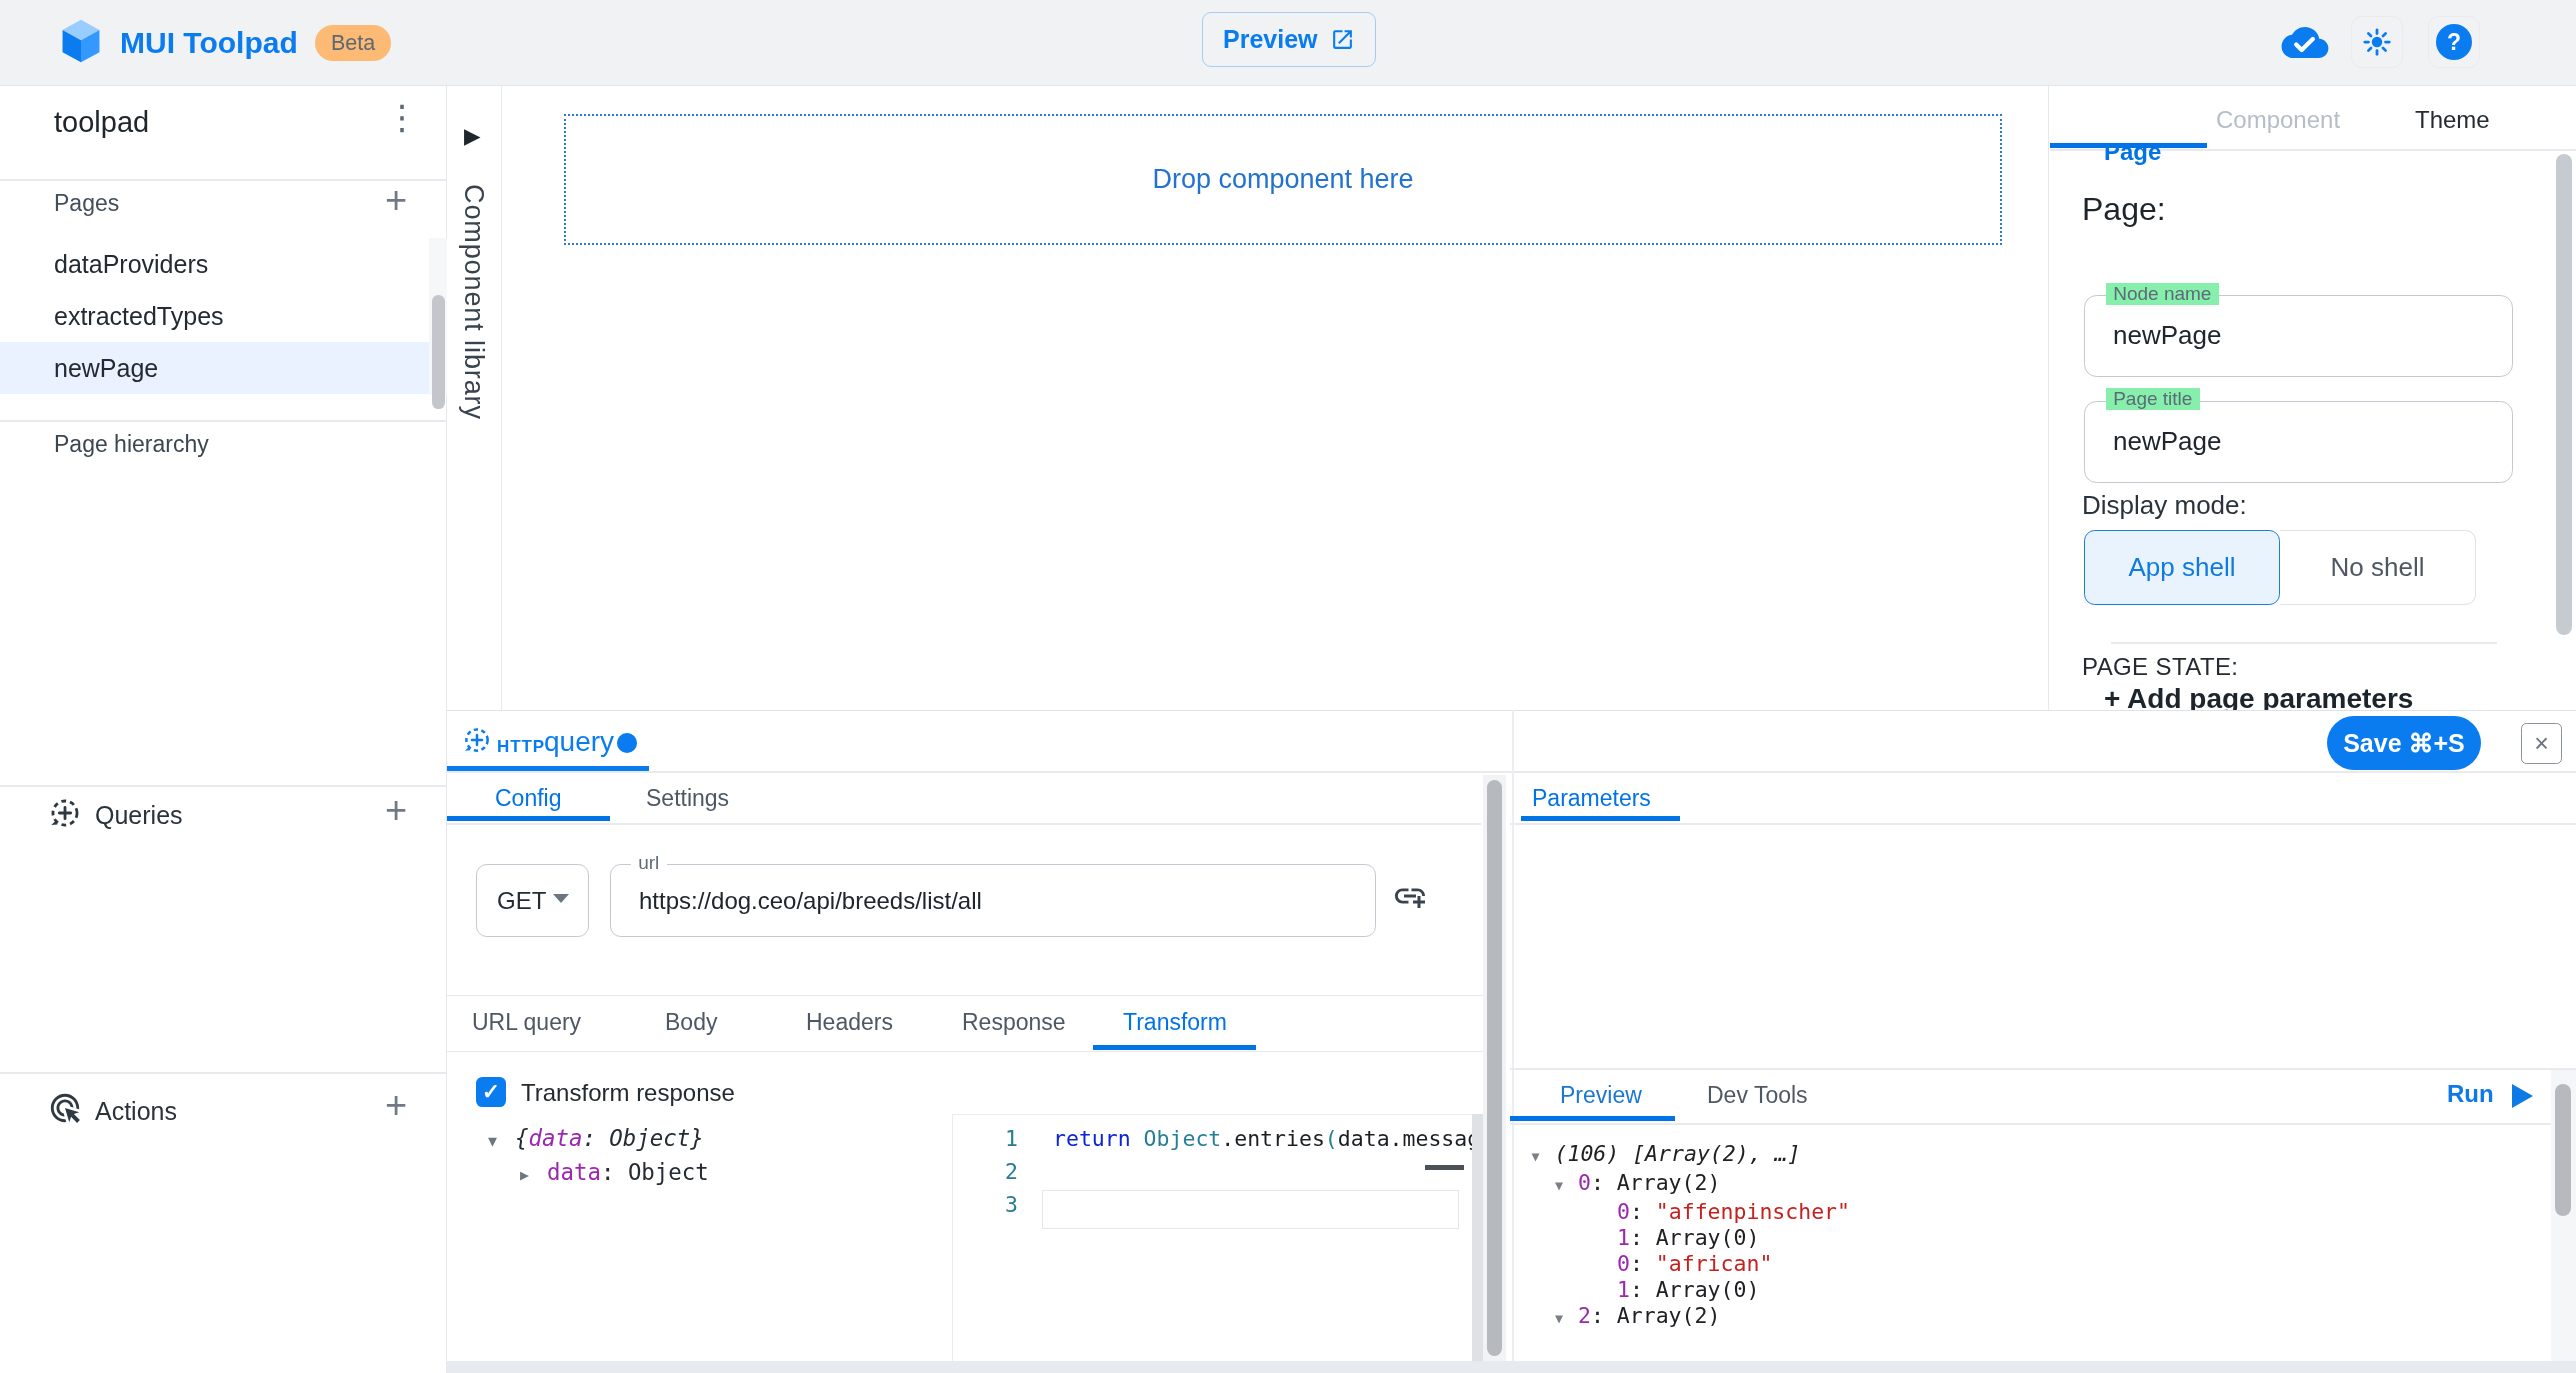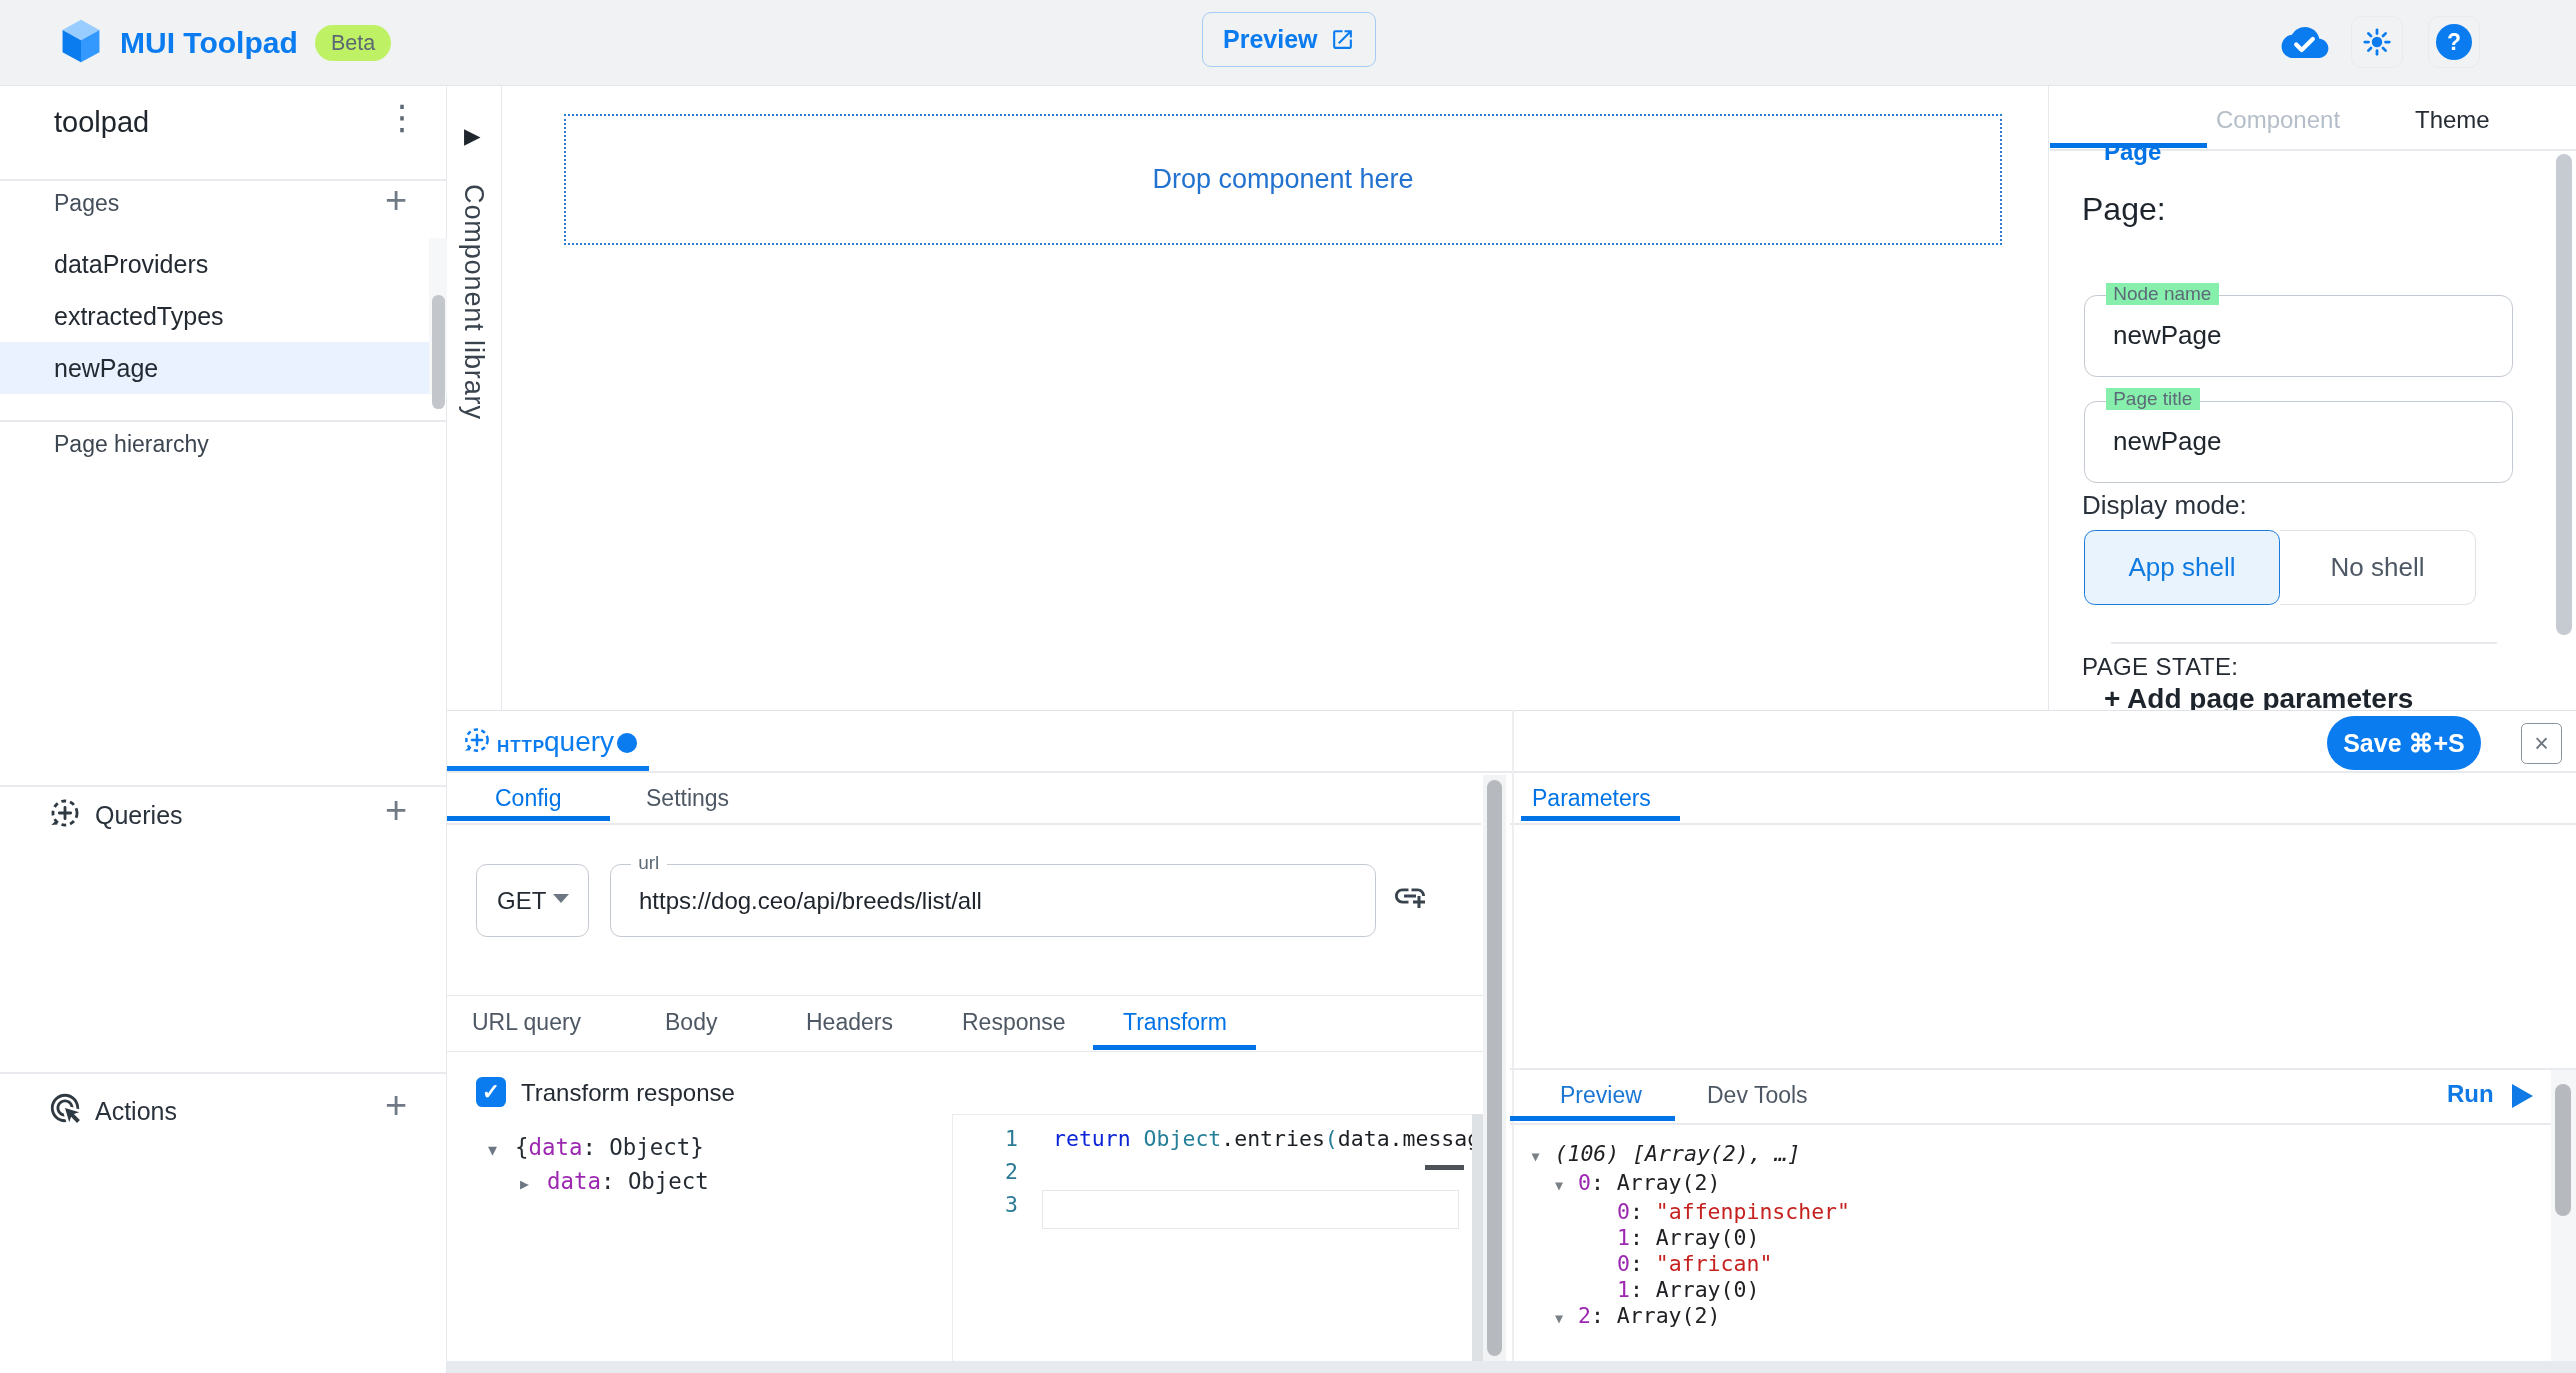--- a/index.html
+++ b/index.html
@@ -3,21 +3,21 @@
 <meta charset="utf-8">
 <style>
   html,body{margin:0;padding:0;background:#fff;font-family:"Liberation Sans",sans-serif;}
   #app{position:relative;width:2576px;height:1374px;overflow:hidden;background:#fff;}
   .abs{position:absolute;}
   .divider{position:absolute;background:#e8eaed;height:1.8px;}
 
   
   #header{left:0;top:0;width:2576px;height:86px;background:#f0f2f4;border-bottom:1.8px solid #e4e7ea;box-sizing:border-box;}
   #app-title{left:120px;top:0;height:86px;line-height:86px;font-size:30px;font-weight:bold;color:#0a7cf0;}
-  #beta-badge{left:315px;top:25px;height:36px;line-height:36px;padding:0 16px;border-radius:18px;background:#bef264;color:#5d6875;font-size:21.5px;}
+  #beta-badge{left:315px;top:25px;height:36px;line-height:36px;padding:0 16px;border-radius:18px;background:#fdba74;color:#5d6875;font-size:21.5px;}
   #preview-btn{left:1202px;top:11.6px;width:174px;height:55px;border-radius:9px;border:1.8px solid #a6ccf5;color:#0a7cf0;font-size:25px;font-weight:600;display:flex;align-items:center;justify-content:center;gap:12.5px;box-sizing:border-box;cursor:pointer;}
   .hdr-iconbtn{top:16px;width:52px;height:52px;border-radius:10.7px;border:1.8px solid #e9ebee;box-sizing:border-box;display:flex;align-items:center;justify-content:center;cursor:pointer;}
   #help-circle{width:36px;height:36px;border-radius:50%;background:#0a7cf0;color:#fff;font-size:23px;font-weight:bold;display:flex;align-items:center;justify-content:center;}
 
   
   #sidebar{left:0;top:86px;width:447px;height:1288px;background:#fff;border-right:1.8px solid #e5e8ec;box-sizing:border-box;}
   #project-name{left:54px;top:106px;font-size:29px;color:#20262d;}
   #project-menu{left:385px;top:100px;font-size:34px;color:#5d6875;cursor:pointer;line-height:1;}
   #pages-title{left:54px;top:190px;font-size:23px;color:#434e5a;}
   .plus-btn{position:absolute;left:385px;font-size:38px;font-weight:300;color:#6f7a85;cursor:pointer;line-height:1;}
@@ -83,21 +83,21 @@
   .stab-active{color:#0073e6;font-weight:500;}
   #stab-underline{left:1093px;top:1045px;width:163px;height:5.4px;background:#0073e6;}
   #transform-check{left:476px;top:1077px;width:30px;height:30px;background:#0a7cf0;border-radius:6.3px;display:flex;align-items:center;justify-content:center;color:#fff;font-size:21.5px;font-weight:700;cursor:pointer;}
   #transform-label{left:521px;top:1079px;font-size:24px;color:#232a32;}
   #schema-tree{left:488px;top:1123px;font-family:"DejaVu Sans Mono",monospace;font-size:22.4px;}
   .schema-row{line-height:31px;white-space:pre;}
   .schema-row .arr{font-size:15px;color:#6d7783;display:inline-block;width:27px;cursor:pointer;}
   .seg-m{color:#242b33;}
   .seg-k{color:#9c27b0;}
   .seg-p{color:#242b33;}
-  .italic{margin-top:9px;}
+  .italic{font-style:italic;}
   #editor{left:952px;top:1114px;width:521px;height:247px;border-left:1.8px solid #ececec;border-top:1.8px solid #ececec;box-sizing:border-box;overflow:hidden;background:#fff;font-family:"DejaVu Sans Mono",monospace;font-size:21.5px;cursor:text;}
   .lnum{position:absolute;width:36px;text-align:right;color:#2a7a96;}
   #code-line1{position:absolute;left:100px;top:10.7px;white-space:pre;}
   .c-kw{color:#0b24d6;}
   .c-cls{color:#267f99;}
   .c-p{color:#1b1f23;}
   #cursor-linebox{position:absolute;left:89px;top:75px;width:417px;height:39px;border:1.8px solid #e7e7e7;box-sizing:border-box;}
   #code-dash{position:absolute;left:472px;top:50px;width:39px;height:4.5px;background:#4d5258;}
   #editor-scrollstrip{left:1472px;top:1114px;width:10.7px;height:247px;background:#dfe2e5;}
   #mid-scroll-track{left:1483px;top:775px;width:23px;height:587px;background:#f2f3f4;}

